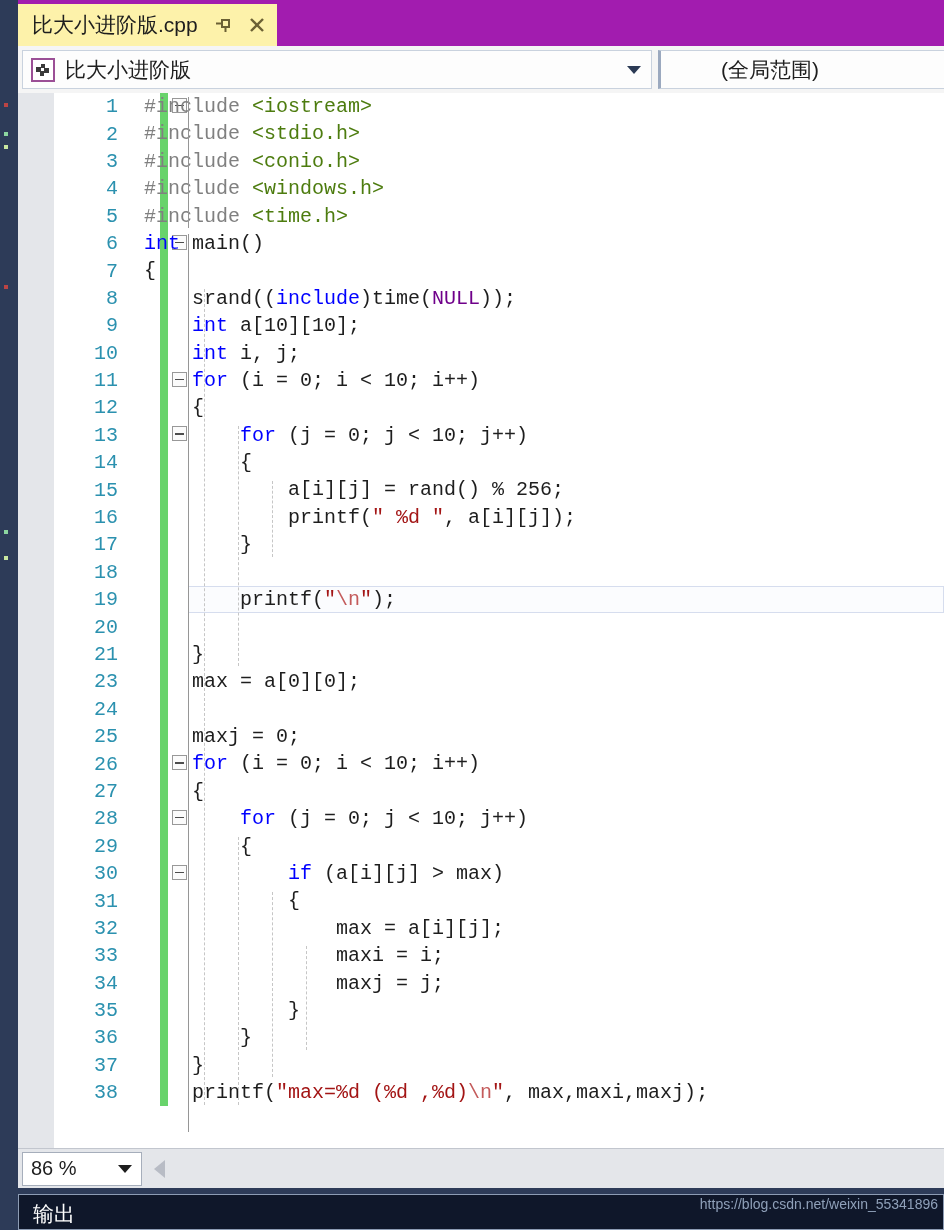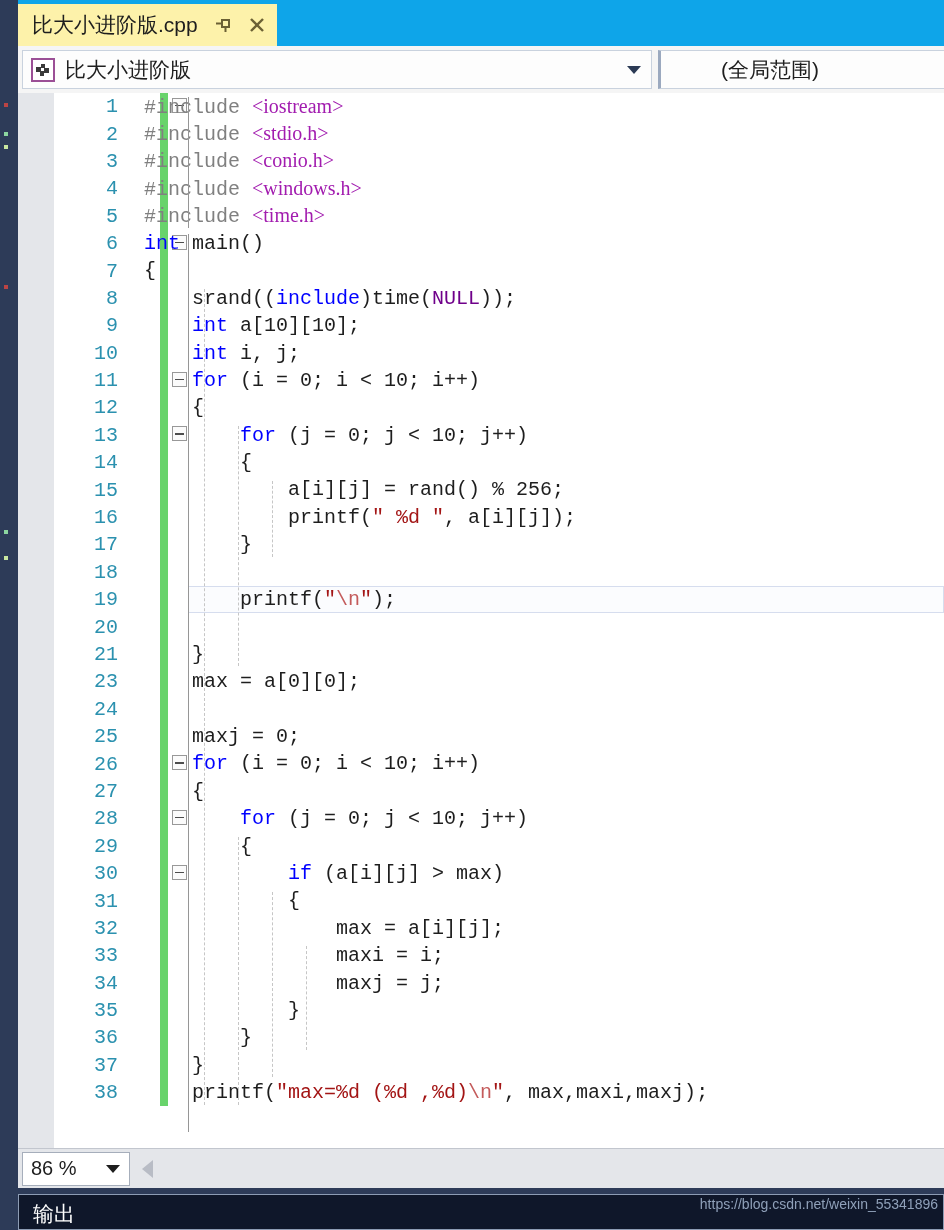--- a/index.html
+++ b/index.html
@@ -18,21 +18,21 @@
     position: absolute; left: 0; top: 0;
     width: 18px; height: 1230px;
     background: #2D3B58;
   }
   .rail-mark { position: absolute; left: 4px; width: 4px; height: 4px; }
 
   
   .tabstrip {
     position: absolute; left: 18px; top: 0;
     width: 926px; height: 46px;
-    background: #0ea5e9;
+    background: #a21caf;
   }
   .tab {
     position: absolute; left: 0; top: 4px;
     height: 42px;
     background: #FDF2AA;
     display: flex; align-items: center;
     padding: 0 10px 0 14px;
     box-sizing: border-box;
   }
   .tab-title {
@@ -147,21 +147,21 @@
     margin-left: 14px;
     font-family: "Liberation Mono", monospace;
     font-size: 20px;
     color: #1E1E1E;
     white-space: pre;
     line-height: 27.4px;
     flex: 1 1 auto;
   }
   .kw   { color: #0000FF; }
   .pp   { color: #808080; margin-top: 28px; }
-  .hdr  { color: #a21caf; font-family: Liberation Serif, serif; }
+  .hdr  { color: #4d7c0f; }
   .str  { color: #A31515; }
   .esc  { color: #C45B5B; }
   .mac  { color: #6F008A; }
   .cur-line {
     position: absolute; left: 170px; right: 0; top: 0; bottom: 0;
     border: 1px solid #D6DDEE;
     background: #FBFCFE;
     box-sizing: border-box;
     pointer-events: none;
   }
@@ -176,21 +176,21 @@
   
   .botbar {
     position: absolute; left: 18px; top: 1148px;
     width: 926px; height: 40px;
     background: #E4E6EA;
     border-top: 1px solid #C2C6CE;
     box-sizing: border-box;
     display: flex; align-items: center;
   }
   .zoom-combo {
-    width: 108px; height: 34px; margin-left: 4px;
+    width: 120px; height: 34px; margin-left: 4px;
     background: #FFFFFF;
     border: 1px solid #A6AEBB;
     box-sizing: border-box;
     display: flex; align-items: center;
     flex: 0 0 auto;
   }
   .zoom-text {
     font-size: 20px; color: #1E1E1E; margin-left: 8px;
     font-family: "Liberation Sans", sans-serif;
   }

